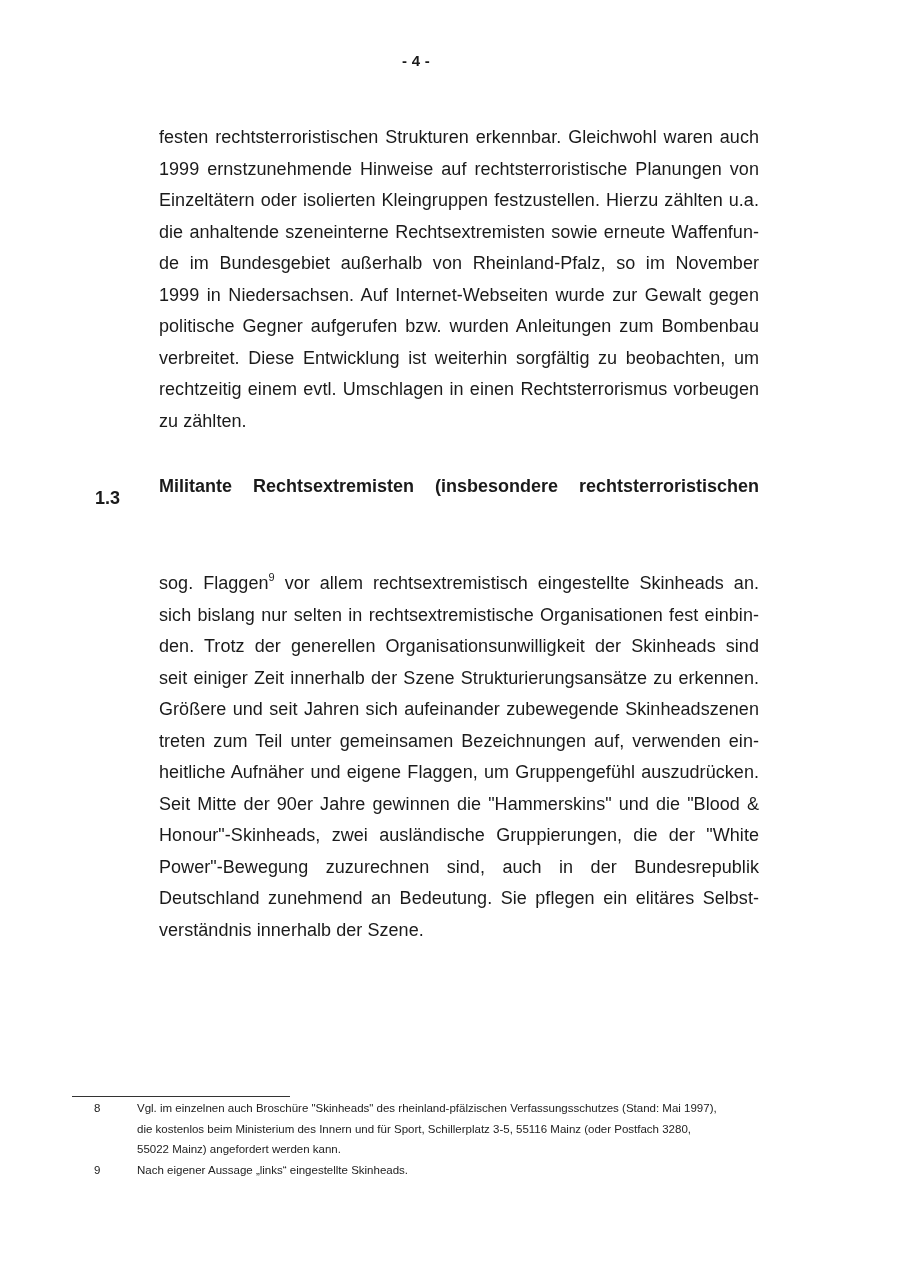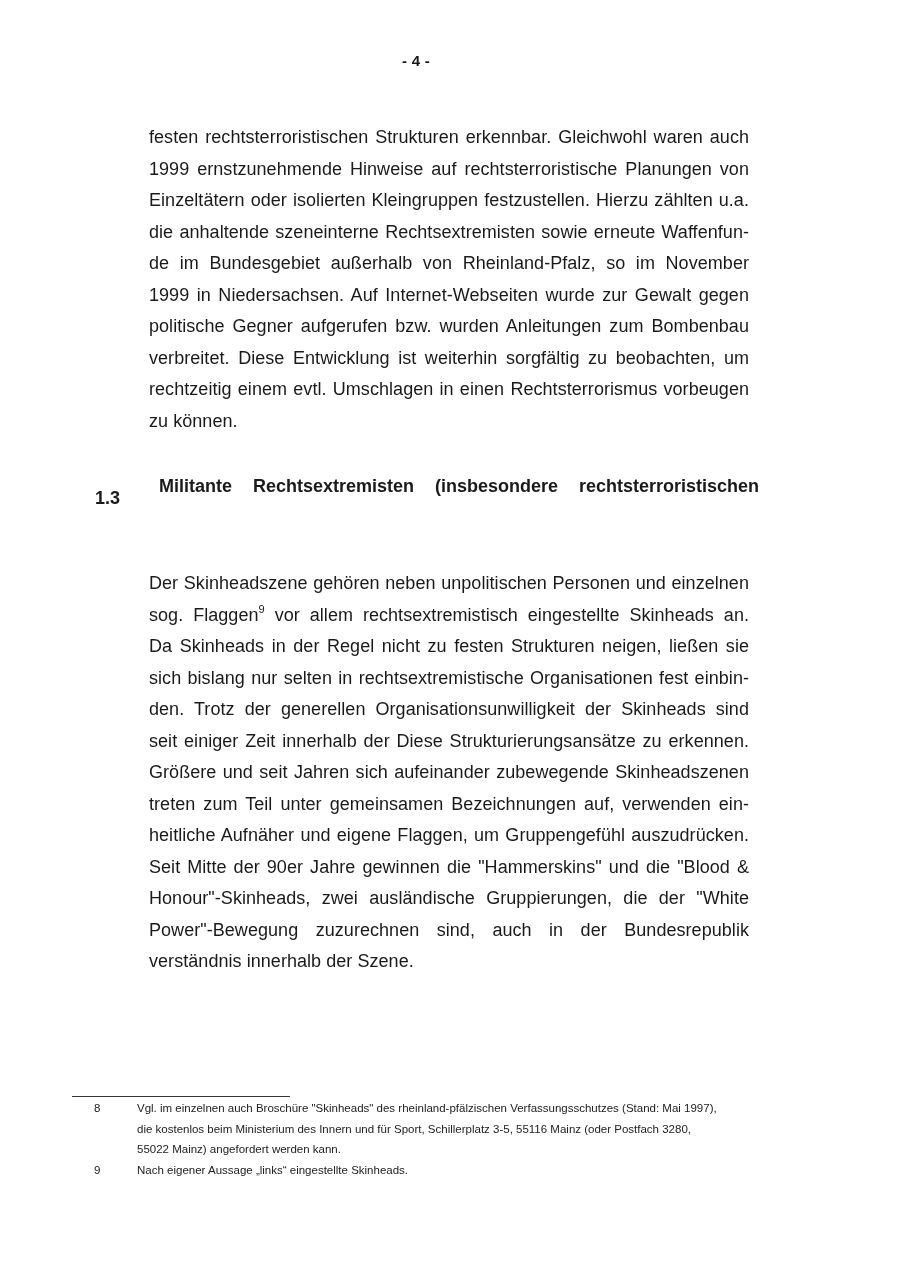--- a/index.html
+++ b/index.html
@@ -1,20 +1,20 @@
 <!DOCTYPE html>
 <html><head>
   <meta charset="utf-8">
   <style>
     html, body { margin: 0; padding: 0; background: #ffffff; }
     body { width: 900px; height: 1273px; position: relative; overflow: hidden;
       font-family: "Liberation Sans", "DejaVu Sans", sans-serif; color: #1a1a1a; }
     .page-number { position: absolute; top: 52px; left: 0; width: 832px; text-align: center;
       font-weight: bold; font-size: 15px; letter-spacing: 0.3px; }
-    .body-block { position: absolute; left: 149px; width: 600px; font-size: 18px;
+    .body-block { position: absolute; left: 159px; width: 600px; font-size: 18px;
       line-height: 31.5px; text-align: justify; letter-spacing: 0.05px; }
     .body-block .line { display: block; height: 31.5px; text-align: justify; text-align-last: justify; white-space: nowrap; }
     .body-block .line.last { text-align-last: left; }
     .para1 { top: 122px; }
     .heading { position: absolute; top: 470px; left: 95px; width: 664px; font-weight: bold; font-size: 18px; line-height: 33px; }
     .heading .num { position: absolute; left: 0; top: 12px; }
     .heading .title { position: absolute; left: 64px; width: 600px; }
     .heading .title .line { display: block; text-align-last: justify; white-space: nowrap; }
     .heading .title .line.last { text-align-last: left; }
     sup { font-size: 11px; line-height: 0; vertical-align: 8px; font-weight: normal; }
@@ -34,43 +34,42 @@
 <div class="body-block para1">
   <span class="line">festen rechtsterroristischen Strukturen erkennbar. Gleichwohl waren auch</span>
   <span class="line">1999 ernstzunehmende Hinweise auf rechtsterroristische Planungen von</span>
   <span class="line">Einzeltätern oder isolierten Kleingruppen festzustellen. Hierzu zählten u.a.</span>
   <span class="line">die anhaltende szeneinterne Rechtsextremisten sowie erneute Waffenfun-</span>
   <span class="line">de im Bundesgebiet außerhalb von Rheinland-Pfalz, so im November</span>
   <span class="line">1999 in Niedersachsen. Auf Internet-Webseiten wurde zur Gewalt gegen</span>
   <span class="line">politische Gegner aufgerufen bzw. wurden Anleitungen zum Bombenbau</span>
   <span class="line">verbreitet. Diese Entwicklung ist weiterhin sorgfältig zu beobachten, um</span>
   <span class="line">rechtzeitig einem evtl. Umschlagen in einen Rechtsterrorismus vorbeugen</span>
-  <span class="line last">zu können.</span>
+  <span class="line last">zu zählten.</span>
 </div>
 
 <div class="heading">
   <span class="num">1.3</span>
   <div class="title">
     <span class="line">Militante Rechtsextremisten (insbesondere rechtsterroristischen</span>
   </div>
 </div>
 
 <div class="body-block para2">
-  <span class="line">Der Skinheadszene gehören neben unpolitischen Personen und einzelnen</span>
   <span class="line"><span>sog. Flaggen</span><sup>9</sup><span> vor allem rechtsextremistisch eingestellte Skinheads an.</span></span>
-  <span class="line">Da Skinheads in der Regel nicht zu festen Strukturen neigen, ließen sie</span>
   <span class="line">sich bislang nur selten in rechtsextremistische Organisationen fest einbin-</span>
   <span class="line">den. Trotz der generellen Organisationsunwilligkeit der Skinheads sind</span>
-  <span class="line">seit einiger Zeit innerhalb der Diese Strukturierungsansätze zu erkennen.</span>
+  <span class="line">seit einiger Zeit innerhalb der Szene Strukturierungsansätze zu erkennen.</span>
   <span class="line">Größere und seit Jahren sich aufeinander zubewegende Skinheadszenen</span>
   <span class="line">treten zum Teil unter gemeinsamen Bezeichnungen auf, verwenden ein-</span>
   <span class="line">heitliche Aufnäher und eigene Flaggen, um Gruppengefühl auszudrücken.</span>
   <span class="line">Seit Mitte der 90er Jahre gewinnen die "Hammerskins" und die "Blood &amp;</span>
   <span class="line">Honour"-Skinheads, zwei ausländische Gruppierungen, die der "White</span>
   <span class="line">Power"-Bewegung zuzurechnen sind, auch in der Bundesrepublik</span>
+  <span class="line">Deutschland zunehmend an Bedeutung. Sie pflegen ein elitäres Selbst-</span>
   <span class="line last">verständnis innerhalb der Szene.</span>
 </div>
 
 <div class="fn-rule"></div>
 
 <div class="footnotes">
   <div class="fn">
     <span class="fn-num">8</span>
     <div class="fn-text">
       <span>Vgl. im einzelnen auch Broschüre "Skinheads" des rheinland-pfälzischen Verfassungsschutzes (Stand: Mai 1997),</span>

